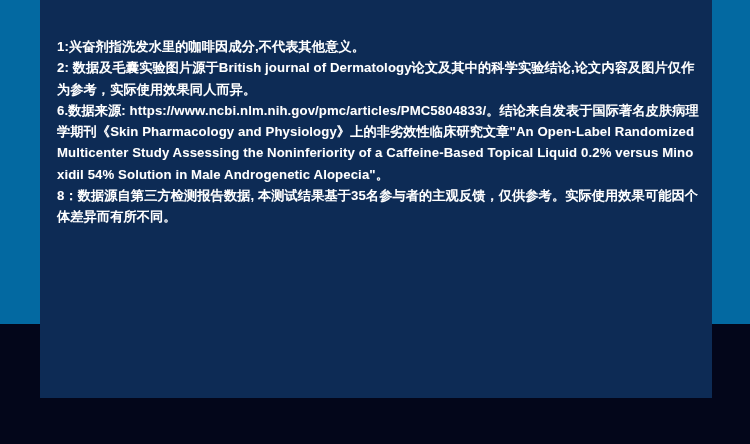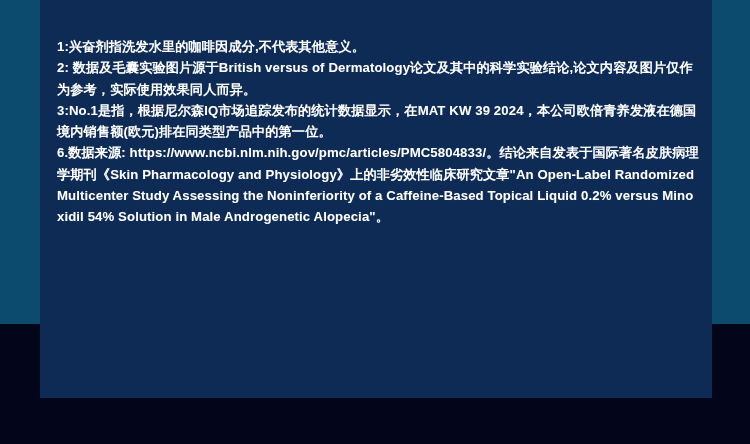--- a/index.html
+++ b/index.html
@@ -10,21 +10,21 @@
     width: 750px;
     height: 444px;
     background: #03061a;
     font-family: "Liberation Sans", "DejaVu Sans", sans-serif;
     overflow: hidden;
   }
   #root {
     position: relative;
     width: 750px;
     height: 324px;
-    background: #0c4a6e;
+    background: #0369a1;
   }
   .disclaimer-panel {
     position: absolute;
     left: 40px;
     top: 0px;
     width: 672px;
     height: 398px;
     background: #0d2b55;
     box-sizing: border-box;
     padding: 0;
@@ -56,19 +56,19 @@
   }
 </style>
 </head>
 <body>
 
 <div id="root">
   <div class="disclaimer-panel">
     <div class="panel-inner">
       <ul class="note-list">
         <li class="note-item">1:兴奋剂指洗发水里的咖啡因成分,不代表其他意义。</li>
-        <li class="note-item">2: 数据及毛囊实验图片源于British versus of Dermatology论文及其中的科学实验结论,论文内容及图片仅作为参考，实际使用效果同人而异。</li>
-        <li class="note-item">3:No.1是指，根据尼尔森IQ市场追踪发布的统计数据显示，在MAT KW 39 2024，本公司欧倍青养发液在德国境内销售额(欧元)排在同类型产品中的第一位。</li>
+        <li class="note-item">2: 数据及毛囊实验图片源于British journal of Dermatology论文及其中的科学实验结论,论文内容及图片仅作为参考，实际使用效果同人而异。</li>
         <li class="note-item wrap-en">6.数据来源: https://www.ncbi.nlm.nih.gov/pmc/articles/PMC5804833/。结论来自发表于国际著名皮肤病理学期刊《Skin Pharmacology and Physiology》上的非劣效性临床研究文章"An Open-Label Randomized Multicenter Study Assessing the Noninferiority of a Caffeine-Based Topical Liquid 0.2% versus Minoxidil 54% Solution in Male Androgenetic Alopecia"。</li>
+        <li class="note-item">8：数据源自第三方检测报告数据, 本测试结果基于35名参与者的主观反馈，仅供参考。实际使用效果可能因个体差异而有所不同。</li>
       </ul>
     </div>
   </div>
 </div>
 
 </body></html>

